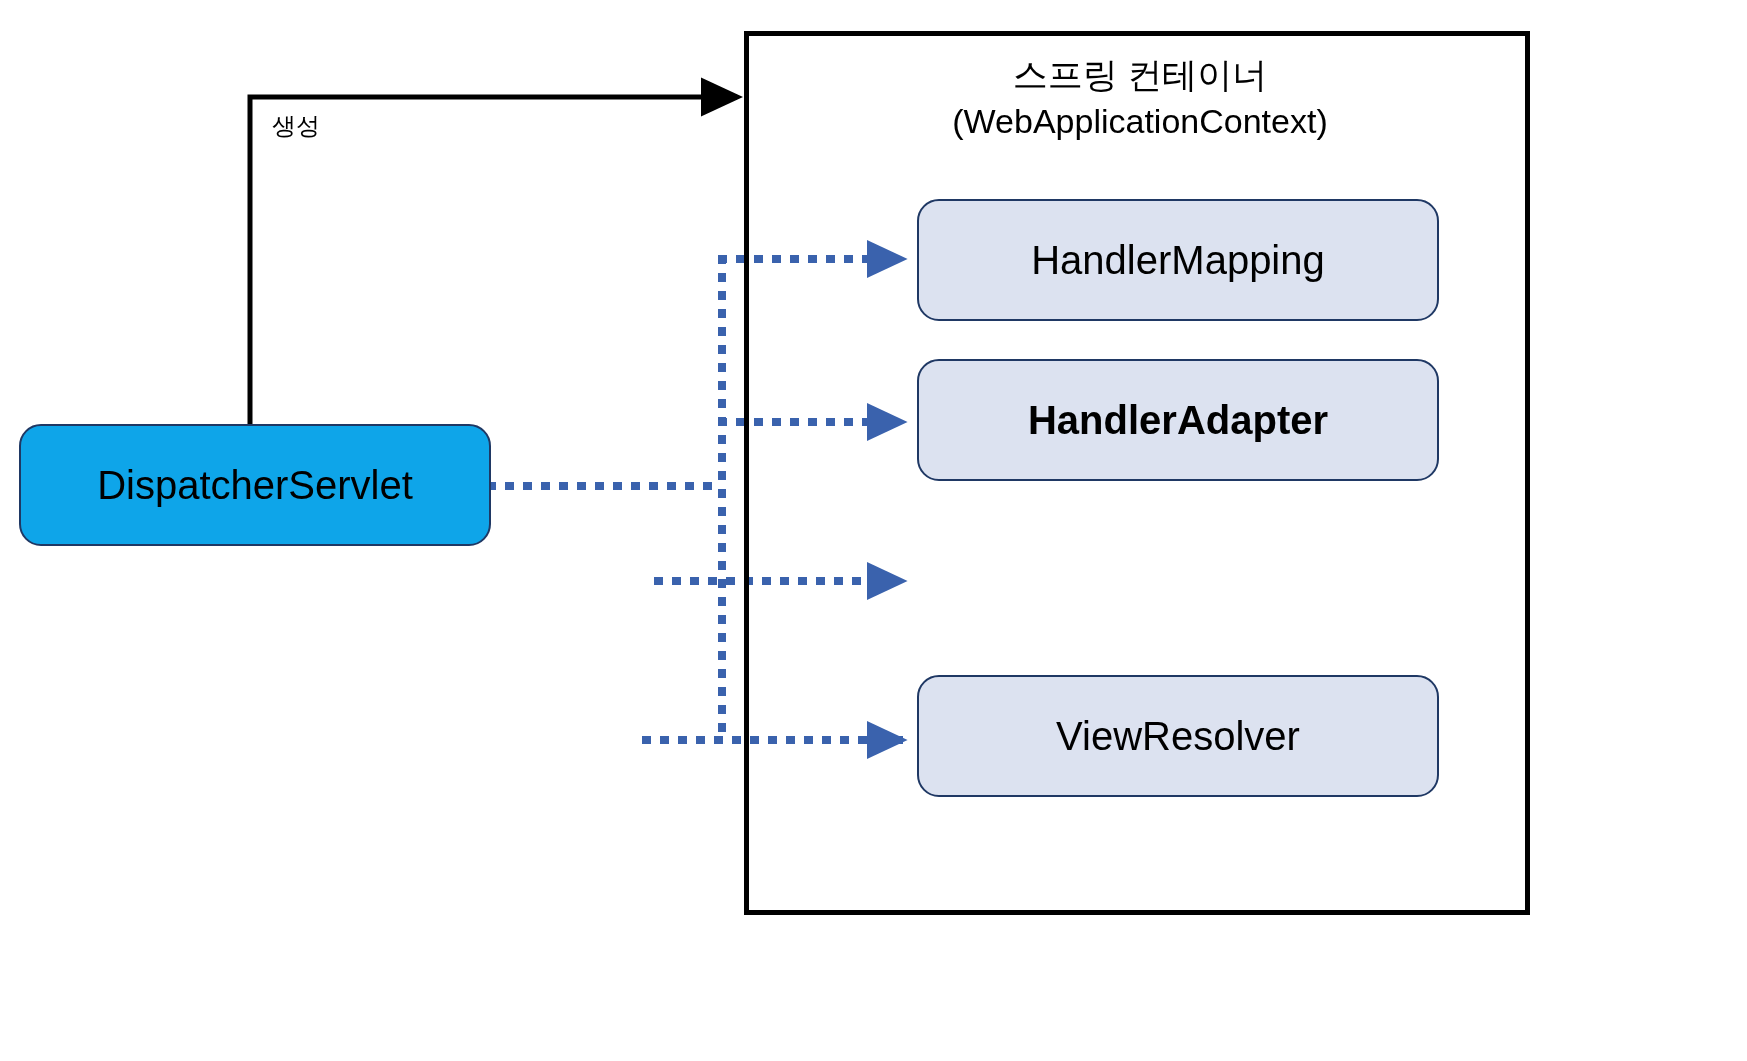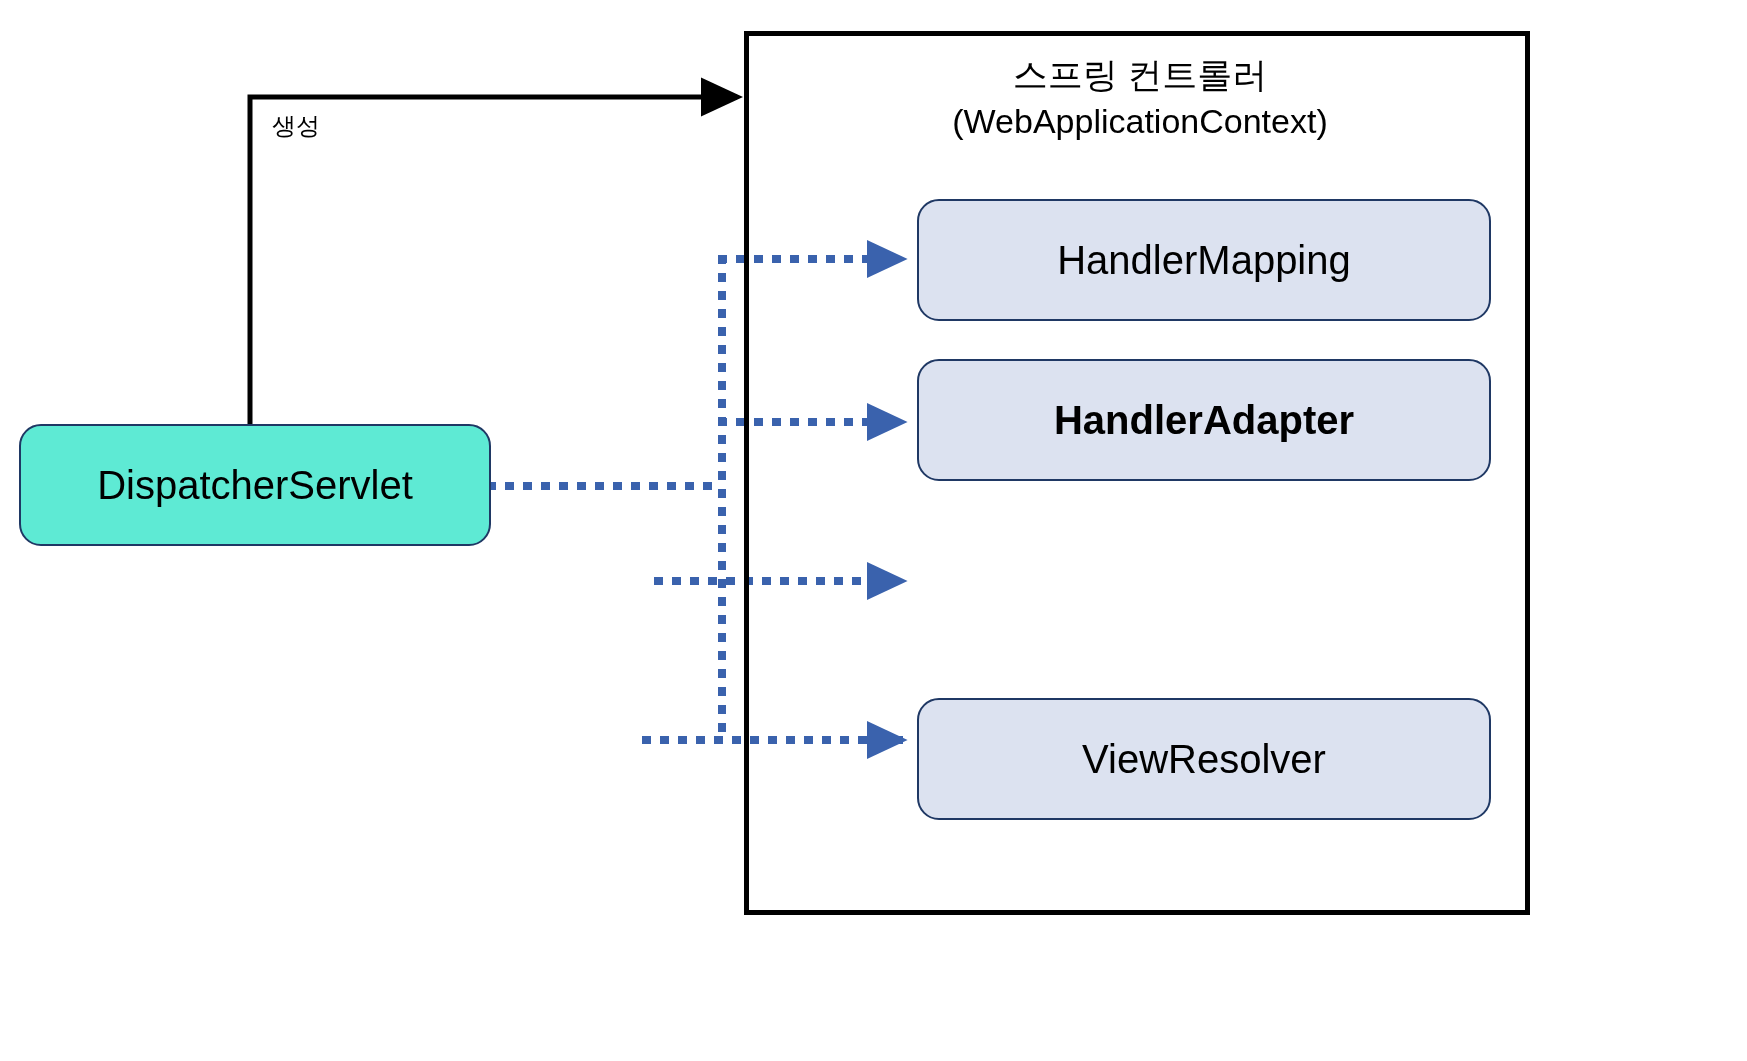--- a/index.html
+++ b/index.html
@@ -51,46 +51,46 @@
   }
   .container-title .line2 {
     display: block;
     font-size: 34px;
   }
 
   
   .bean-box {
     position: absolute;
     left: 917px;
-    width: 574px;
+    width: 522px;
     height: 122px;
     background: #dce2f0;
     border: 2px solid #1f3864;
     border-radius: 22px;
     box-sizing: border-box;
     display: flex;
     align-items: center;
     justify-content: center;
     color: #000000;
     font-size: 40px;
     white-space: nowrap;
   }
   .bean-1 { top: 199px; }
   .bean-2 { top: 359px; font-weight: bold; }
   .bean-3 { top: 519px; }
-  .bean-4 { top: 698px; }
+  .bean-4 { top: 675px; }
 
   
   .servlet-box {
     position: absolute;
     left: 19px;
     top: 424px;
     width: 472px;
     height: 122px;
-    background: #5eead4;
+    background: #0ea5e9;
     border: 2px solid #1f3864;
     border-radius: 22px;
     box-sizing: border-box;
     display: flex;
     align-items: center;
     justify-content: center;
     color: #000000;
     font-size: 40px;
     white-space: nowrap;
   }
@@ -131,21 +131,21 @@
     <path d="M722,422 L902,422" fill="none" stroke="#3a62ad" stroke-width="8" stroke-dasharray="1 17" stroke-linecap="square" marker-end="url(#arrow-blue)"></path>
 
     <path d="M658,581 L902,581" fill="none" stroke="#3a62ad" stroke-width="8" stroke-dasharray="1 17" stroke-linecap="square" marker-end="url(#arrow-blue)"></path>
 
     <path d="M646,740 L902,740" fill="none" stroke="#3a62ad" stroke-width="8" stroke-dasharray="1 17" stroke-linecap="square" marker-end="url(#arrow-blue)"></path>
   </svg>
 
   <div class="container-frame"></div>
 
   <div class="container-title">
-    <span>스프링 컨트롤러</span>
+    <span>스프링 컨테이너</span>
     <span class="line2">(WebApplicationContext)</span>
   </div>
 
   <div class="bean-box bean-1">
     <span>HandlerMapping</span>
   </div>
 
   <div class="bean-box bean-2">
     <span>HandlerAdapter</span>
   </div>

